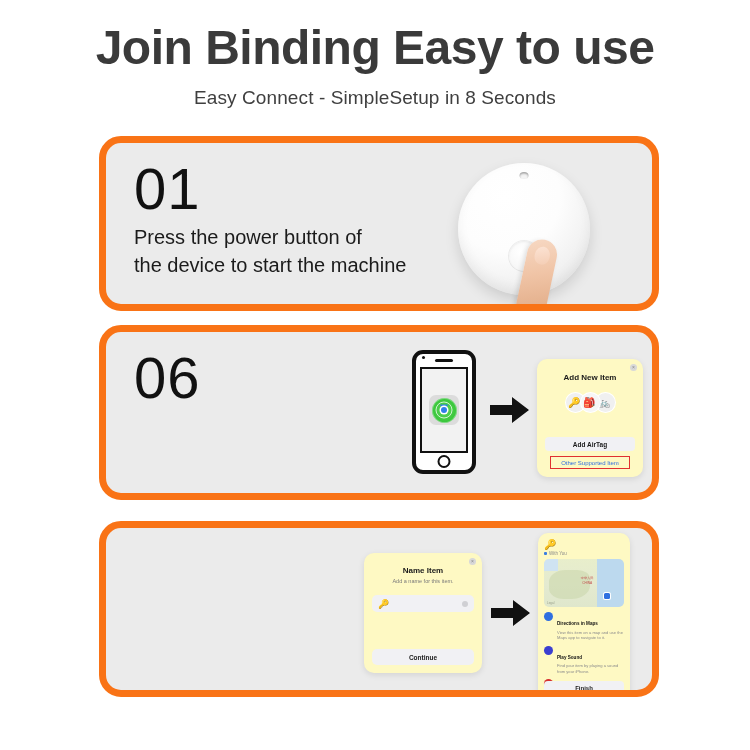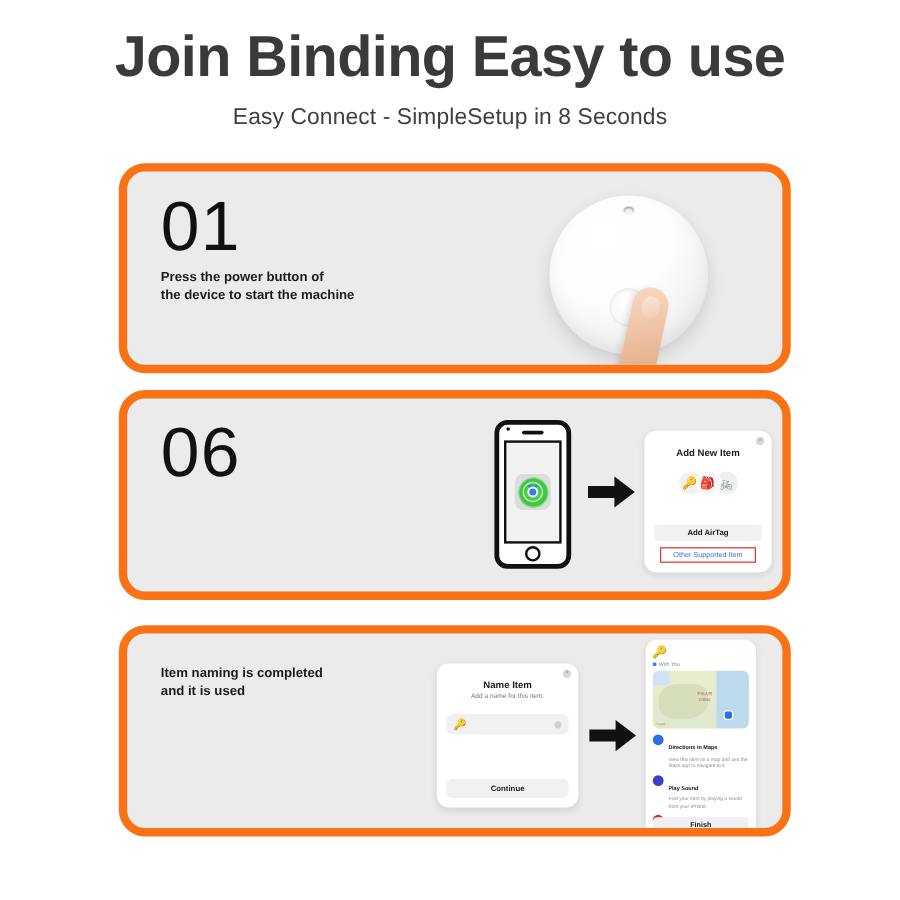--- a/index.html
+++ b/index.html
@@ -63,22 +63,22 @@
   }
   .step-number {
     font-size: 58px;
     font-weight: 300;
     line-height: 0.95;
     color: #111;
     letter-spacing: 1px;
     margin: 0;
   }
   .step-desc {
-    font-size: 11px;
-    font-weight: bold;
+    font-size: 20px;
+    font-weight: normal;
     line-height: 1.38;
     color: #1b1b1b;
     margin: 8px 0 0 0;
     white-space: pre-line;
   }
 
   
   .tracker-wrap {
     position: absolute;
     right: 46px;
@@ -237,21 +237,21 @@
     left: 50%; top: 50%;
     transform: translate(-50%,-50%);
     width: 6px; height: 6px;
     border-radius: 50%;
     background: #2f7fe8;
     box-shadow: 0 0 0 1.5px #ffffff;
   }
 
   .mini-panel {
     position: absolute;
-    background: #ffffff;
+    background: #fef9c3;
     border-radius: 10px;
     box-sizing: border-box;
     box-shadow: 0 2px 6px rgba(0,0,0,0.10);
   }
   #add-item-panel {
     left: 431px;
     top: 27px;
     width: 106px;
     height: 118px;
     padding: 9px 8px;
@@ -569,22 +569,20 @@
     </div>
     <div class="panel-btn">Add AirTag</div>
     <div class="panel-link-box">
       <span class="panel-link">Other Supported Item</span>
     </div>
   </div>
 </div>
 
 <div class="card" id="card-3">
   <div class="card-text">
-    <div class="step-desc">Item naming is completed
-and it is used</div>
   </div>
 
   <div class="mini-panel" id="name-item-panel">
     <div class="panel-close">×</div>
     <div class="panel-title">Name Item</div>
     <div class="panel-sub">Add a name for this item.</div>
     <div class="name-input">
       <span class="name-input-emoji">🔑</span>
       <span class="name-input-clear"></span>
     </div>

